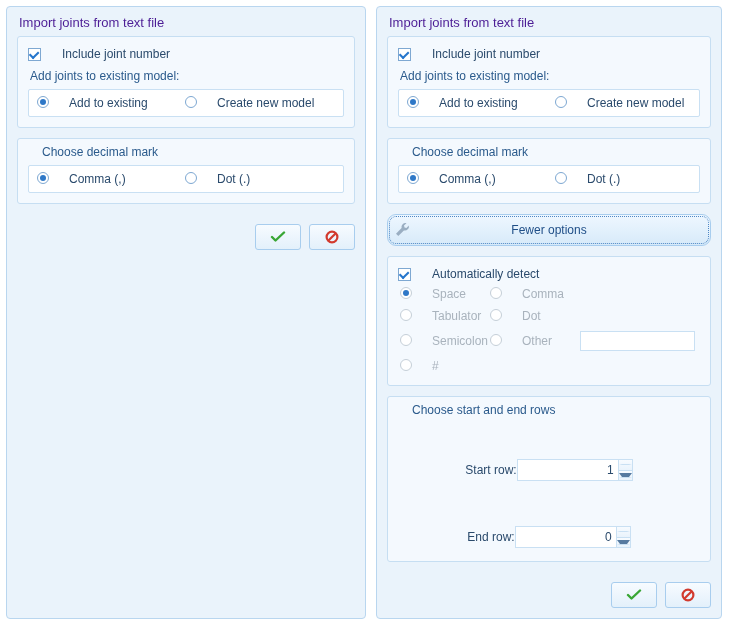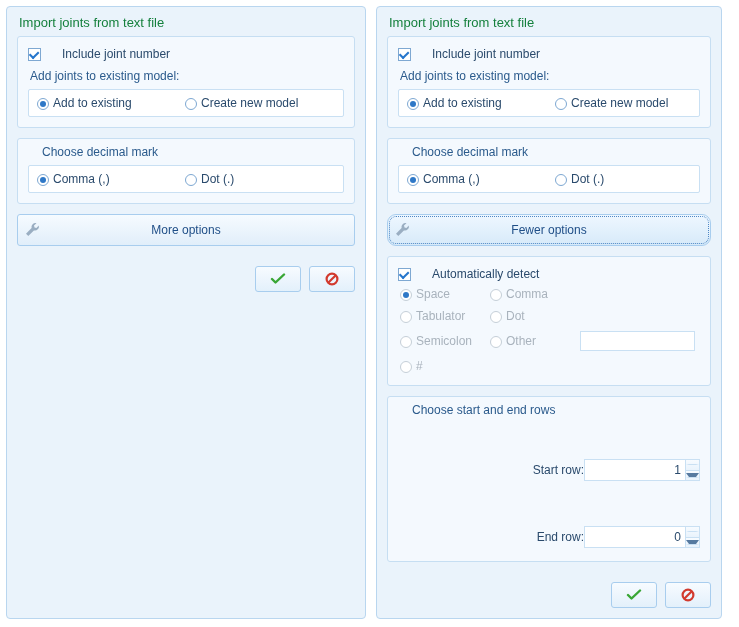--- a/index.html
+++ b/index.html
@@ -33,21 +33,21 @@
   .panel {
     background: var(--panel-bg);
     border: 1px solid var(--panel-border);
     border-radius: 4px;
     box-sizing: border-box;
     padding: 2px 10px 10px 10px;
     display: flex;
     flex-direction: column;
   }
   .panel-title {
-    color: #15803d;
+    color: #4c1d95;
     font-size: 13px;
     padding: 6px 2px 6px 2px;
   }
   .fs {
     border: 1px solid var(--fs-border);
     background: var(--panel-inner);
     border-radius: 3px;
     padding: 10px;
     box-sizing: border-box;
   }
@@ -86,22 +86,22 @@
     background: var(--white-box);
     border: 1px solid var(--white-border);
     border-radius: 2px;
     padding: 6px 8px;
     display: flex;
     gap: 28px;
     align-items: center;
   }
   .radio-item {
     display: flex;
-    align-items: flex-end;
-    gap: 4px;
+    align-items: flex-start;
+    gap: 20px;
     min-width: 120px;
     cursor: pointer;
   }
   .radio {
     width: 12px; height: 12px;
     border: 1px solid #7ea8d2;
     border-radius: 50%;
     background: #fff;
     display:flex; align-items:center; justify-content:center;
     box-sizing:border-box;
@@ -157,21 +157,21 @@
   .disabled .radio { border-color: #c5cfd8; }
   .other-input {
     width: 115px; height: 20px;
     border: 1px solid var(--white-border);
     background: #fff;
     box-sizing:border-box;
     grid-column: 3 / 4;
     grid-row: 3 / 4;
   }
   .rows .row {
-    display:flex; align-items:center; justify-content:flex-end;
+    display:flex; align-items:center; justify-content:center;
     padding: 3px 0;
     margin-top: 39px;
   }
   .spin {
     display:flex; align-items:stretch;
     border:1px solid var(--white-border);
     background:#fff;
     width: 116px; height: 22px;
     box-sizing:border-box;
   }
@@ -230,28 +230,20 @@
           <div class="radio selected"></div>
           <span>Comma (,)</span>
         </div>
         <div class="radio-item">
           <div class="radio"></div>
           <span>Dot (.)</span>
         </div>
       </div>
     </div>
 
-    <div class="options-btn">
-      <span class="icon">
-        <svg viewBox="0 0 18 18">
-            <path fill="#9aaec2" d="M12.5 2.2a4 4 0 0 0-4.9 4.9L2 12.7l2.3 2.3 5.6-5.6a4 4 0 0 0 4.9-4.9l-2.4 2.4-1.9-.5-.5-1.9 2.5-2.3z"></path>
-          </svg>
-      </span>
-      <span>More options</span>
-    </div>
 
     <div class="footer">
       <div class="btn">
         <span>
           <svg width="16" height="12" viewBox="0 0 16 12">
               <path fill="none" stroke="#39a635" stroke-width="2.4" stroke-linecap="round" stroke-linejoin="round" d="M2 6l3.5 3.5L14 1.5"></path>
             </svg>
         </span>
       </div>
       <div class="btn">

